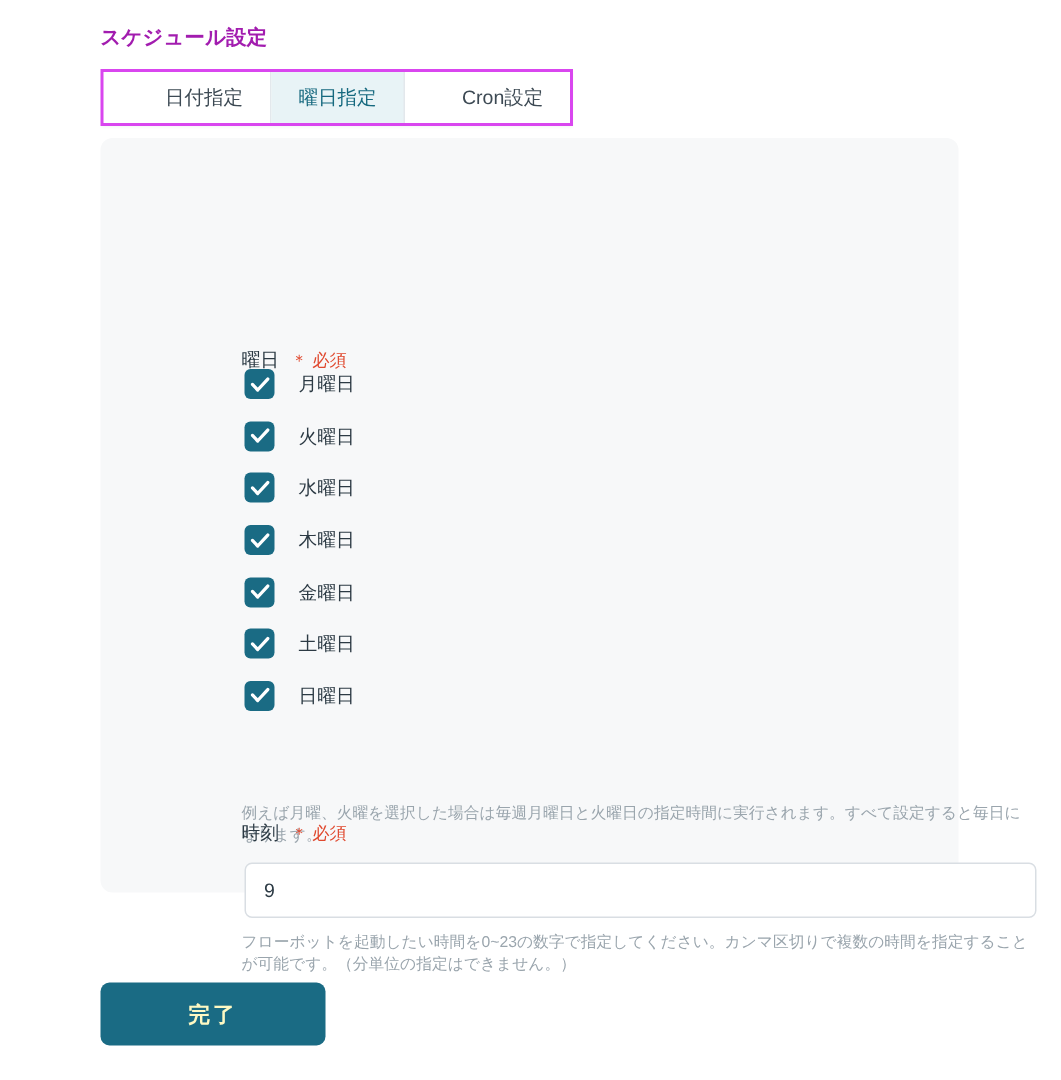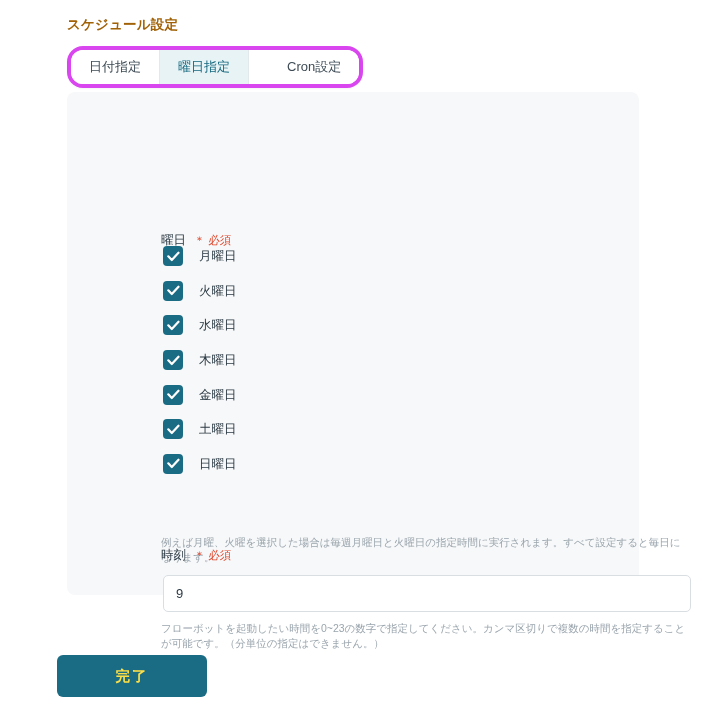--- a/index.html
+++ b/index.html
@@ -17,34 +17,35 @@
     width: 707px;
     height: 720px;
     overflow: hidden;
   }
   .section-title {
     position: absolute;
     left: 67px;
     top: 16px;
     font-size: 13.5px;
     font-weight: 700;
-    color: #a16207;
+    color: #a21caf;
     letter-spacing: 0.2px;
   }
   
   .tabs {
     position: absolute;
     left: 67px;
     top: 46px;
     display: flex;
     background: #ffffff;
-    border: 4px solid #d946ef;
-    border-radius: 16px;
+    border: 2px solid #d946ef;
+    border-radius: 0;
     overflow: hidden;
     box-shadow: 0 1px 2px rgba(16,24,40,0.04);
+    padding-left: 23px;
   }
   .tab {
     padding: 9px 18px;
     font-size: 13px;
     color: #3d4a54;
     background: #ffffff;
     border-right: 1px solid #e3e8ec;
     cursor: pointer;
     white-space: nowrap;
     line-height: 16px;
@@ -129,26 +130,26 @@
     font-size: 13px;
     color: #2c3a44;
     padding: 0 12px;
     font-family: "Liberation Sans", sans-serif;
     outline: none;
   }
   .time-help { left: 94px; top: 529px; }
   
   .submit-btn {
     position: absolute;
-    left: 57px;
+    left: 67px;
     top: 655px;
     width: 150px;
     height: 42px;
     background: #1a6b84;
-    color: #fde047;
+    color: #fef9c3;
     border: none;
     border-radius: 6px;
     font-size: 14.5px;
     font-weight: 700;
     letter-spacing: 2px;
     cursor: pointer;
     font-family: "Liberation Sans", sans-serif;
   }
 </style>
 </head>

